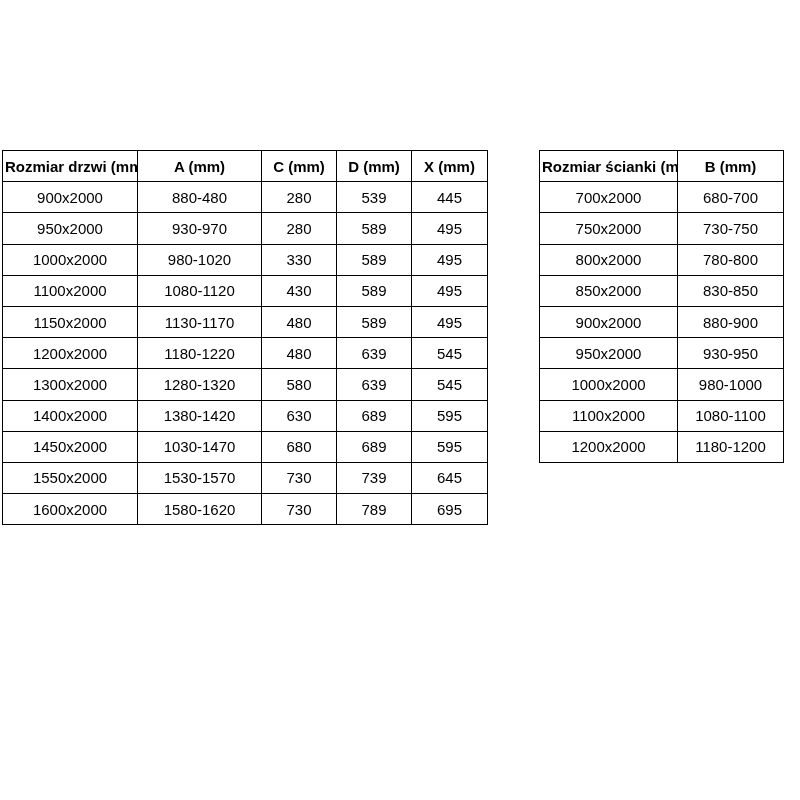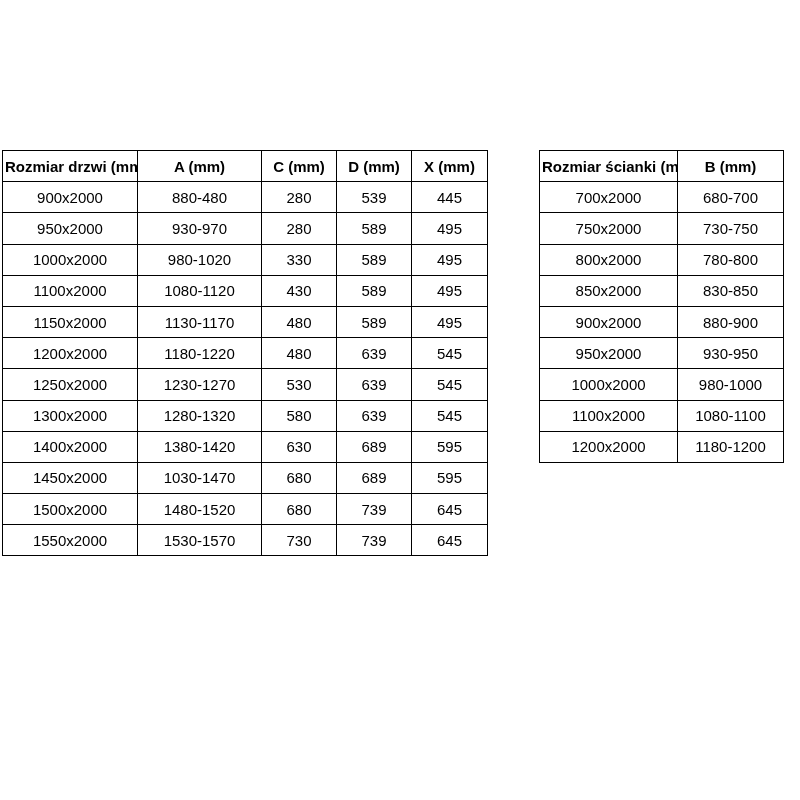--- a/index.html
+++ b/index.html
@@ -103,27 +103,20 @@
         <td>495</td>
       </tr>
       <tr>
         <td>1200x2000</td>
         <td>1180-1220</td>
         <td>480</td>
         <td>639</td>
         <td>545</td>
       </tr>
       <tr>
-        <td>1250x2000</td>
-        <td>1230-1270</td>
-        <td>530</td>
-        <td>639</td>
-        <td>545</td>
-      </tr>
-      <tr>
         <td>1300x2000</td>
         <td>1280-1320</td>
         <td>580</td>
         <td>639</td>
         <td>545</td>
       </tr>
       <tr>
         <td>1400x2000</td>
         <td>1380-1420</td>
         <td>630</td>
@@ -131,32 +124,32 @@
         <td>595</td>
       </tr>
       <tr>
         <td>1450x2000</td>
         <td>1030-1470</td>
         <td>680</td>
         <td>689</td>
         <td>595</td>
       </tr>
       <tr>
-        <td>1500x2000</td>
-        <td>1480-1520</td>
-        <td>680</td>
-        <td>739</td>
-        <td>645</td>
-      </tr>
-      <tr>
         <td>1550x2000</td>
         <td>1530-1570</td>
         <td>730</td>
         <td>739</td>
         <td>645</td>
+      </tr>
+      <tr>
+        <td>1600x2000</td>
+        <td>1580-1620</td>
+        <td>730</td>
+        <td>789</td>
+        <td>695</td>
       </tr>
     </tbody>
 </table>
 
 <table id="walls-table" class="spec-table">
   <colgroup>
     <col style="width:138px">
     <col style="width:106px">
   </colgroup>
   <thead>

